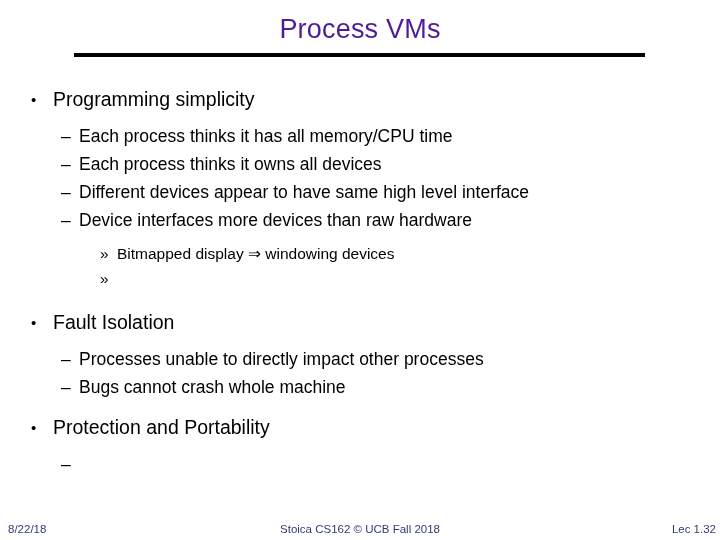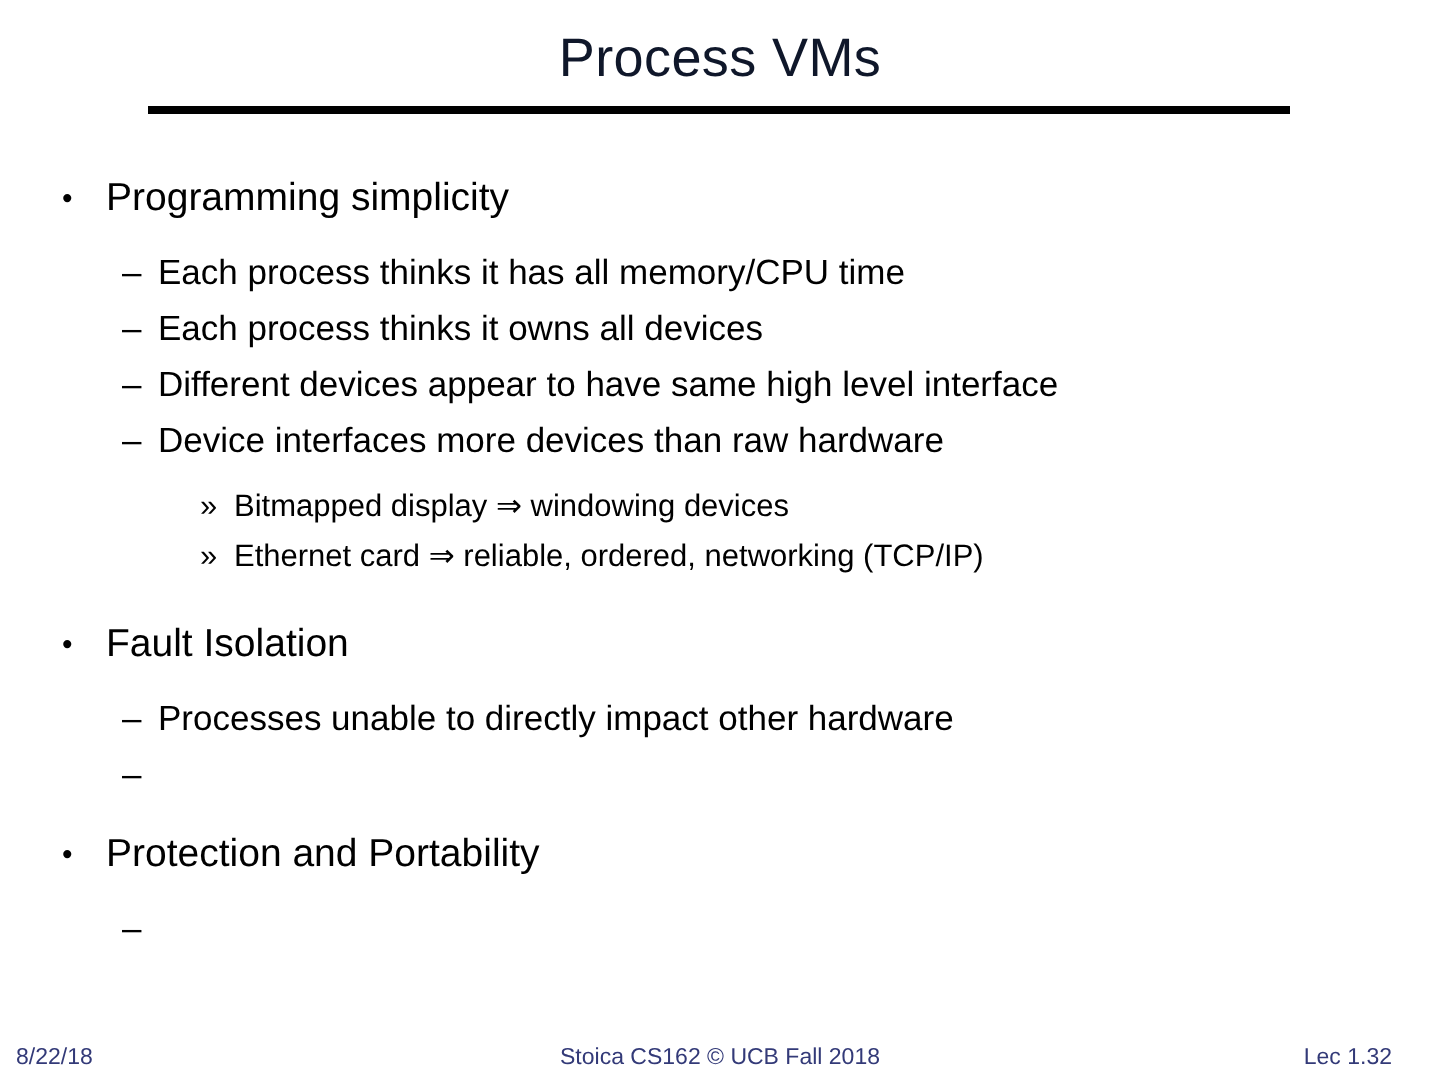--- a/index.html
+++ b/index.html
@@ -26,21 +26,21 @@
   .title-block {
     position: absolute;
     left: 0;
     top: 14px;
     width: 720px;
     text-align: center;
   }
   .slide-title {
     font-size: 27px;
     line-height: 30px;
-    color: #0f172a;
+    color: #4c1d95;
     font-weight: normal;
     letter-spacing: 0.2px;
     white-space: nowrap;
   }
   .title-rule {
     position: absolute;
     left: 74px;
     top: 53px;
     width: 571px;
     height: 4px;
@@ -116,21 +116,21 @@
   }
   .footer-center {
     position: absolute;
     left: 0;
     top: 0;
     width: 720px;
     text-align: center;
   }
   .footer-right {
     position: absolute;
-    right: 24px;
+    right: 4px;
     top: 0;
     margin-left: 15px;
   }
 </style>
 </head>
 <body>
 
 <div class="slide">
 
   <div class="title-block">
@@ -169,39 +169,39 @@
 
     <div class="gap-sm"></div>
 
     <div class="line lvl3">
       <span class="marker">»</span>
       <span class="ltext">Bitmapped display ⇒ windowing devices</span>
     </div>
 
     <div class="line lvl3">
       <span class="marker">»</span>
-      <span class="ltext">Ethernet card ⇒ reliable, ordered, networking (TCP/IP)</span>
     </div>
 
     <div class="gap-md"></div>
 
     <div class="line lvl1">
       <span class="marker">•</span>
       <span class="ltext">Fault Isolation</span>
     </div>
 
     <div class="gap-sm"></div>
 
     <div class="line lvl2">
       <span class="marker">–</span>
-      <span class="ltext">Processes unable to directly impact other hardware</span>
-    </div>
-
-    <div class="line lvl2">
-      <span class="marker">–</span>
+      <span class="ltext">Processes unable to directly impact other processes</span>
+    </div>
+
+    <div class="line lvl2">
+      <span class="marker">–</span>
+      <span class="ltext">Bugs cannot crash whole machine</span>
     </div>
 
     <div class="gap-sm"></div>
 
     <div class="line lvl1">
       <span class="marker">•</span>
       <span class="ltext">Protection and Portability</span>
     </div>
 
     <div class="gap-sm"></div>

